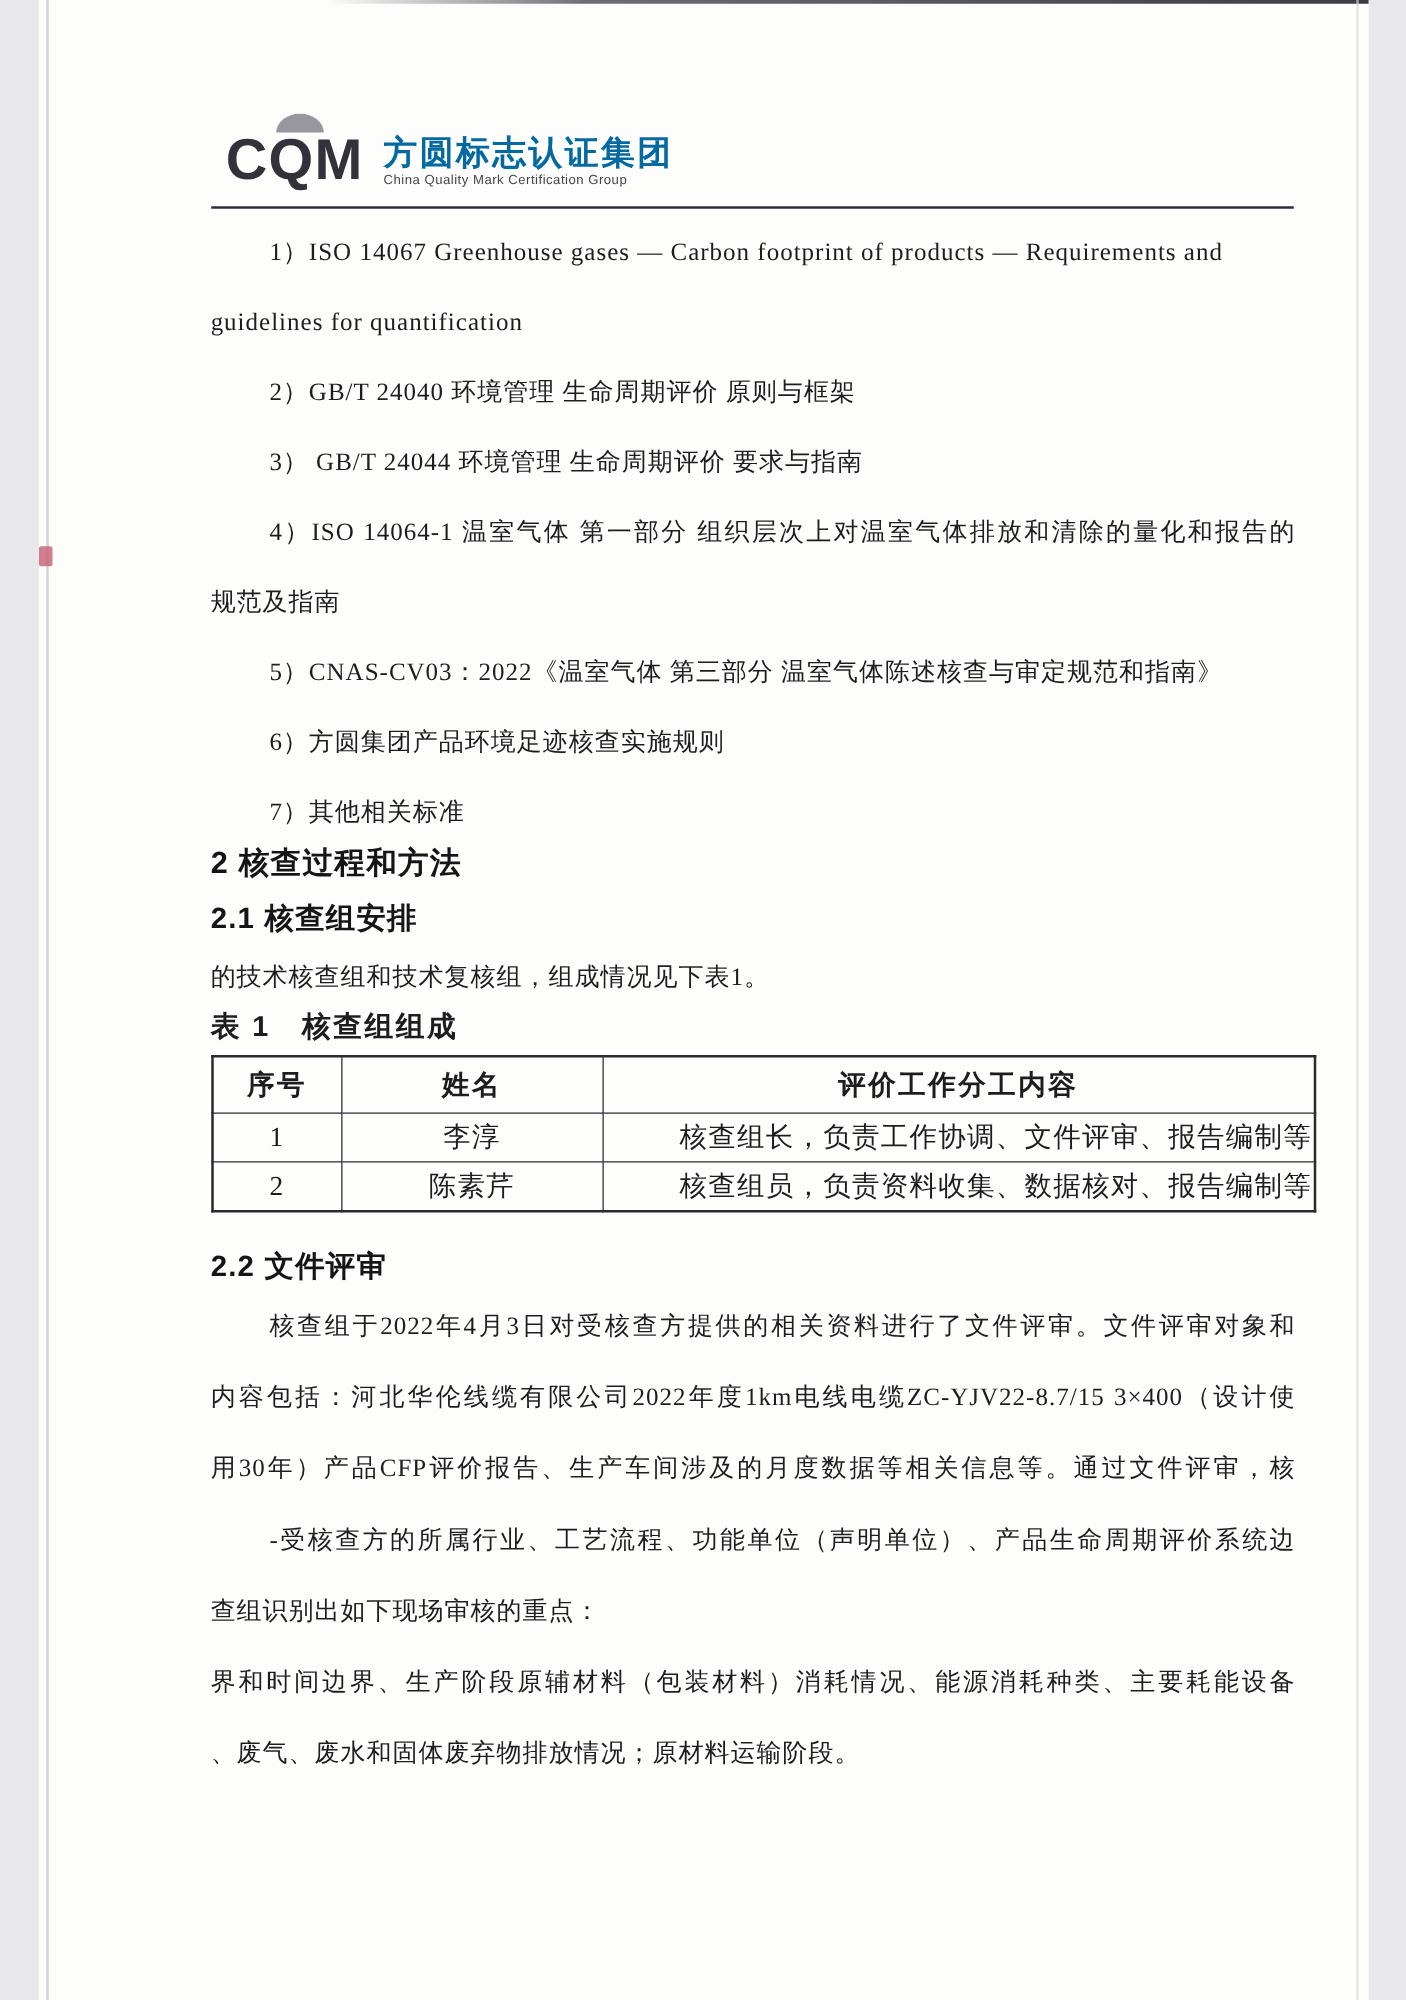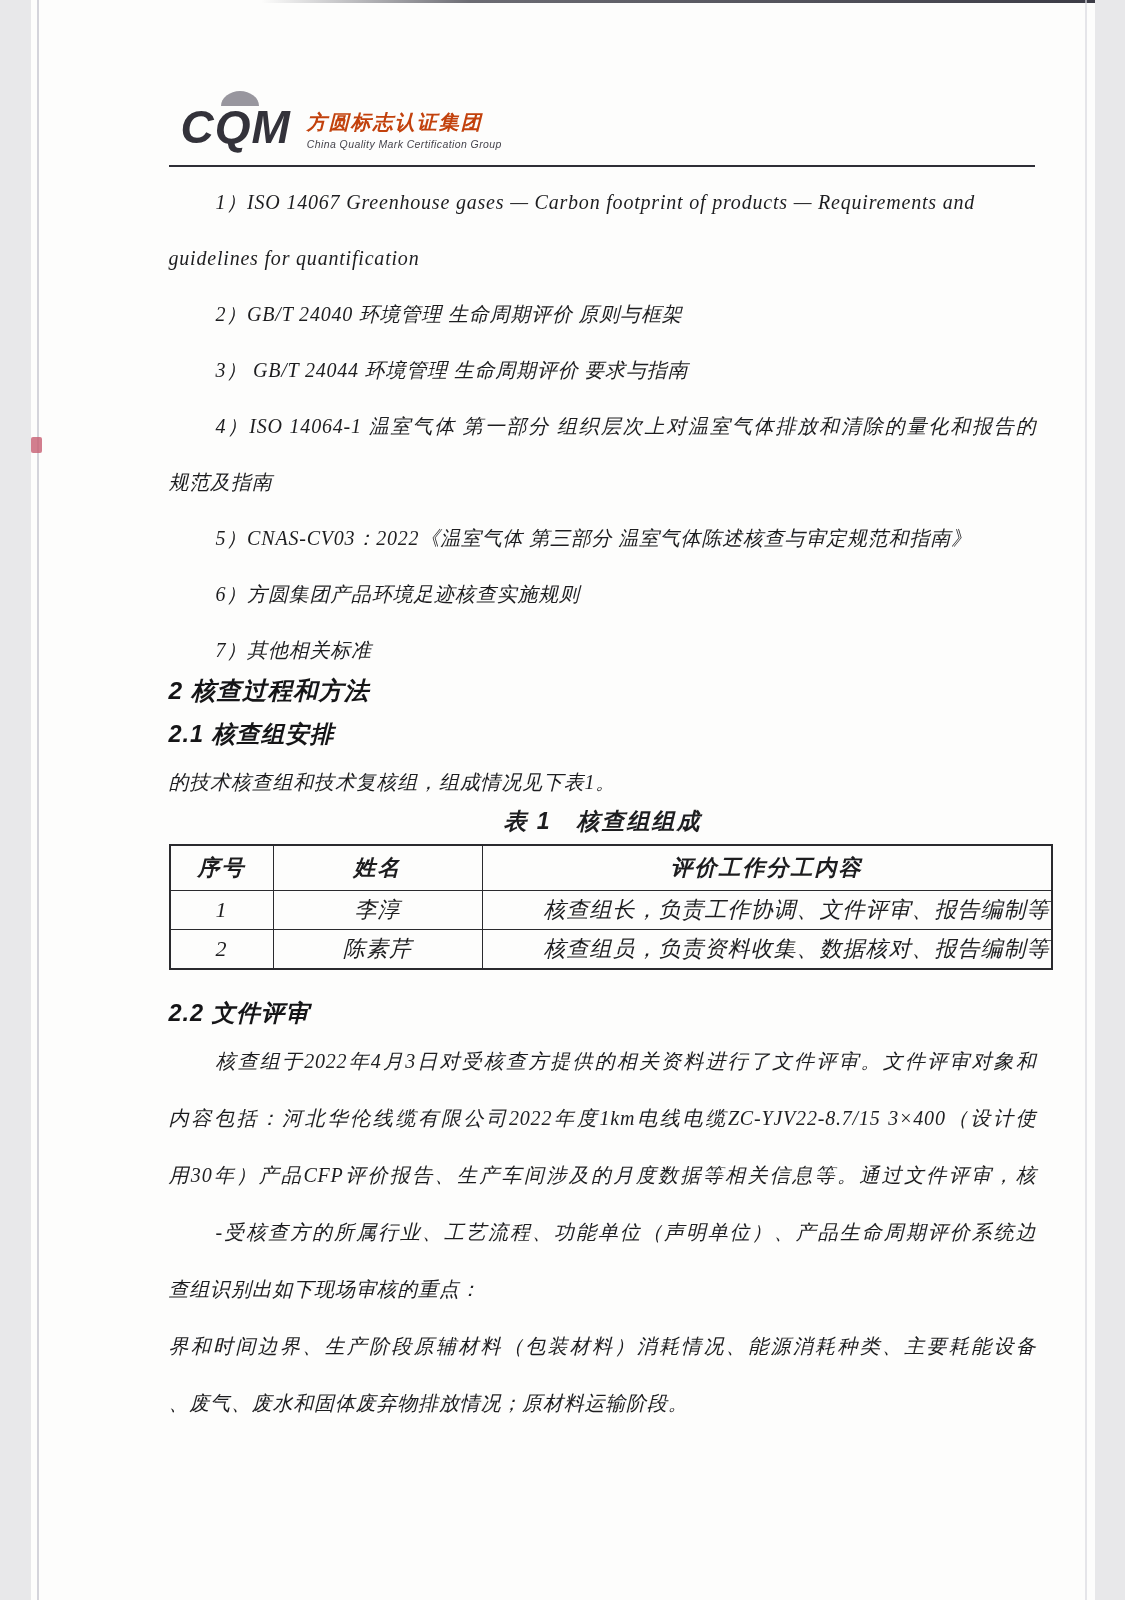--- a/index.html
+++ b/index.html
@@ -4,57 +4,56 @@
 <style>
   html,body{margin:0;padding:0;background:#e8e8ea;}
   .page{
     position:relative;
     width:1064px;height:1600px;
     margin:0 auto;
     background:#fdfdfc;
     font-family:"Liberation Serif","DejaVu Serif",serif;
     color:#1d1d1f;
     overflow:hidden;
-    font-style:italic;
   }
   
   .top-edge{position:absolute;top:0;left:230px;right:0;height:3px;
     background:linear-gradient(90deg,rgba(60,60,70,0),rgba(60,60,70,.75) 25%,#3c3c46);}
   .left-edge{position:absolute;left:6px;top:0;bottom:0;width:2px;background:#c6c6d0;opacity:.75;}
   .right-edge{position:absolute;right:8px;top:0;bottom:0;width:2px;background:#d9d9df;opacity:.65;}
   .red-mark{position:absolute;left:0;top:437px;width:11px;height:16px;
     background:#c75e72;border-radius:2px;opacity:.8;}
 
   .content{position:absolute;left:138px;top:96px;width:868px;}
 
   
   .logo-row{display:flex;align-items:center;margin-left:12px;height:62px;}
   .logo-mark{position:relative;font-family:"Liberation Sans","DejaVu Sans",sans-serif;
     font-weight:800;font-size:46px;letter-spacing:1px;color:#33323a;line-height:60px;}
   .logo-arc{position:absolute;left:40px;top:-6px;width:38px;height:15px;
     background:#98969e;border-radius:19px 19px 0 0/15px 15px 0 0;}
   .logo-names{margin-left:16px;padding-top:4px;}
   .logo-cn{font-family:"Liberation Sans","DejaVu Sans",sans-serif;font-weight:bold;
-    font-size:20px;color:#c2410c;letter-spacing:2px;line-height:30px;}
+    font-size:27px;color:#0369a1;letter-spacing:2px;line-height:30px;}
   .logo-en{font-family:"Liberation Sans","DejaVu Sans",sans-serif;font-size:10.5px;
     color:#45444c;letter-spacing:.4px;line-height:14px;}
   .rule{border-top:2.5px solid #2e2e36;margin-top:7px;width:866px;}
 
   
   .line{font-size:20px;line-height:42px;letter-spacing:.8px;white-space:normal;margin-top:14px;}
   .indent{text-indent:47px;}
   .jfull{text-align:justify;text-align-last:justify;}
   .sp43{line-height:43px;}
 
   .h-main{font-family:"Liberation Sans","DejaVu Sans",sans-serif;font-weight:bold;
     font-size:24.5px;line-height:28px;margin-top:6px;color:#151517;letter-spacing:1px;}
   .h-sub{font-family:"Liberation Sans","DejaVu Sans",sans-serif;font-weight:bold;
     font-size:23.5px;line-height:26px;margin-top:16px;color:#151517;letter-spacing:1px;}
   .caption{font-family:"Liberation Sans","DejaVu Sans",sans-serif;font-weight:bold;
-    font-size:23px;text-align:center;line-height:30px;margin-top:3px;letter-spacing:2px;}
+    font-size:23px;text-align:left;line-height:30px;margin-top:3px;letter-spacing:2px;}
 
   table.team{border-collapse:collapse;margin-top:8px;width:884px;
     border:2.5px solid #2a2a2e;font-size:22px;}
   table.team th{font-family:"Liberation Sans","DejaVu Sans",sans-serif;font-weight:bold;
     border:1px solid #2a2a2e;height:42px;text-align:center;letter-spacing:2px;}
   table.team td{border:1px solid #2a2a2e;height:36px;text-align:center;letter-spacing:1px;}
   table.team td.left{text-align:right;padding-left:10px;}
   .c1{width:100px;}.c2{width:206px;}
 
   .sec22-block{margin-top:30px;}

